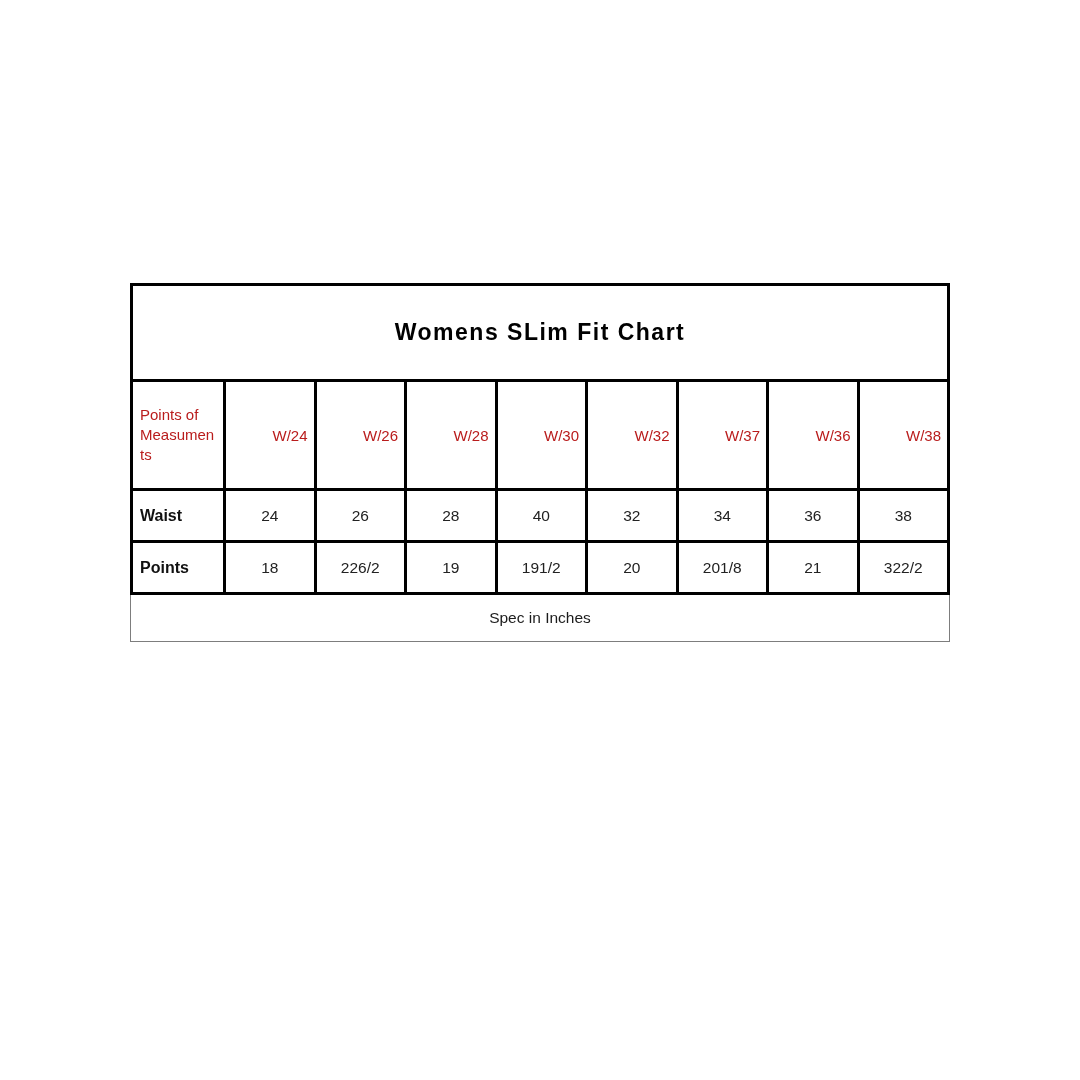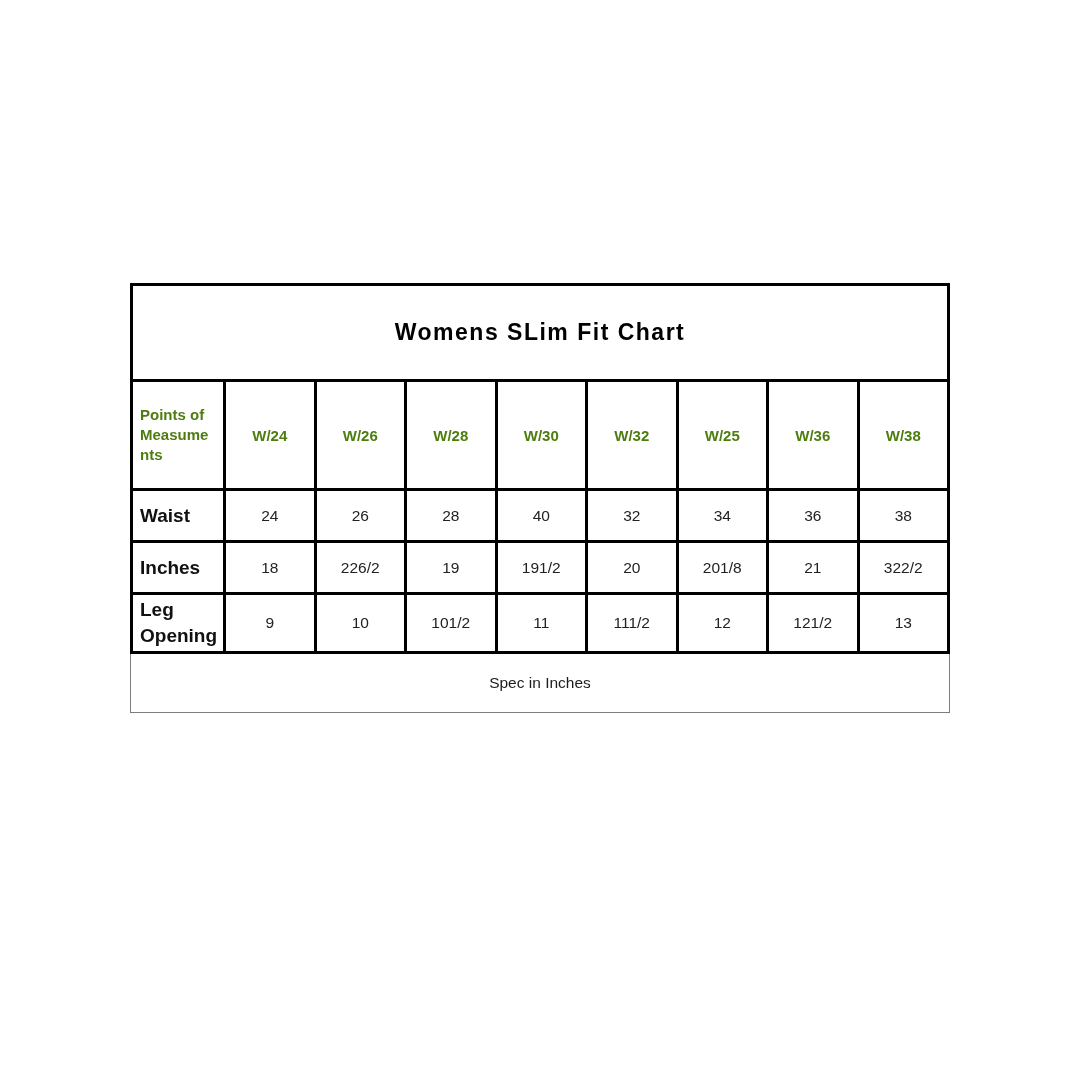--- a/index.html
+++ b/index.html
@@ -40,52 +40,52 @@
     vertical-align: middle;
     font-size: 23px;
     font-weight: bold;
     letter-spacing: 1.5px;
     color: #000000;
   }
   tr.header-row th {
     height: 109px;
     vertical-align: middle;
     font-size: 15px;
-    font-weight: bold;
-    color: #4d7c0f;
+    font-weight: normal;
+    color: #b91c1c;
   }
   tr.header-row th.corner-cell {
     text-align: left;
     padding-left: 7px;
     line-height: 1.35;
     overflow-wrap: break-word;
     word-break: break-word;
   }
-  tr.header-row th.size-cell { text-align: center; }
+  tr.header-row th.size-cell { text-align: right; }
   tr.data-row td { height: 52px; }
   tr.data-row td.row-label {
     text-align: left;
     padding-left: 7px;
     font-weight: bold;
-    font-size: 19px;
+    font-size: 16px;
     color: #111111;
     line-height: 1.35;
   }
   tr.data-row td.value-cell {
     text-align: center;
     vertical-align: middle;
     font-size: 15.5px;
     font-weight: normal;
     color: #222222;
     margin-left: 44px;
   }
   tr.data-row.tall td { height: 59px; }
   .footer-note {
     width: 820px;
-    height: 59px;
+    height: 47px;
     box-sizing: border-box;
     border-left: 1px solid #7d7d7d;
     border-right: 1px solid #7d7d7d;
     border-bottom: 1px solid #7d7d7d;
     display: flex;
     align-items: center;
     justify-content: center;
     font-size: 15.5px;
     color: #1c1c1c;
     background: #ffffff;
@@ -112,54 +112,43 @@
         <tr class="title-row">
           <td colspan="9">Womens SLim Fit Chart</td>
         </tr>
         <tr class="header-row">
             <th class="corner-cell">Points of Measuments</th>
             <th class="size-cell">W/24</th>
             <th class="size-cell">W/26</th>
             <th class="size-cell">W/28</th>
             <th class="size-cell">W/30</th>
             <th class="size-cell">W/32</th>
-            <th class="size-cell">W/25</th>
+            <th class="size-cell">W/37</th>
             <th class="size-cell">W/36</th>
             <th class="size-cell">W/38</th>
           </tr>
       <tr class="data-row">
             <td class="row-label">Waist</td>
             <td class="value-cell">24</td>
             <td class="value-cell">26</td>
             <td class="value-cell">28</td>
             <td class="value-cell">40</td>
             <td class="value-cell">32</td>
             <td class="value-cell">34</td>
             <td class="value-cell">36</td>
             <td class="value-cell">38</td>
           </tr>
           <tr class="data-row">
-            <td class="row-label">Inches</td>
+            <td class="row-label">Points</td>
             <td class="value-cell">18</td>
             <td class="value-cell">226/2</td>
             <td class="value-cell">19</td>
             <td class="value-cell">191/2</td>
             <td class="value-cell">20</td>
             <td class="value-cell">201/8</td>
             <td class="value-cell">21</td>
             <td class="value-cell">322/2</td>
           </tr>
-          <tr class="data-row tall">
-            <td class="row-label">Leg Opening</td>
-            <td class="value-cell">9</td>
-            <td class="value-cell">10</td>
-            <td class="value-cell">101/2</td>
-            <td class="value-cell">11</td>
-            <td class="value-cell">111/2</td>
-            <td class="value-cell">12</td>
-            <td class="value-cell">121/2</td>
-            <td class="value-cell">13</td>
-          </tr>
         </tbody>
     </table>
     <div class="footer-note">Spec in Inches</div>
   </div>
 </div>
 
 </body></html>

